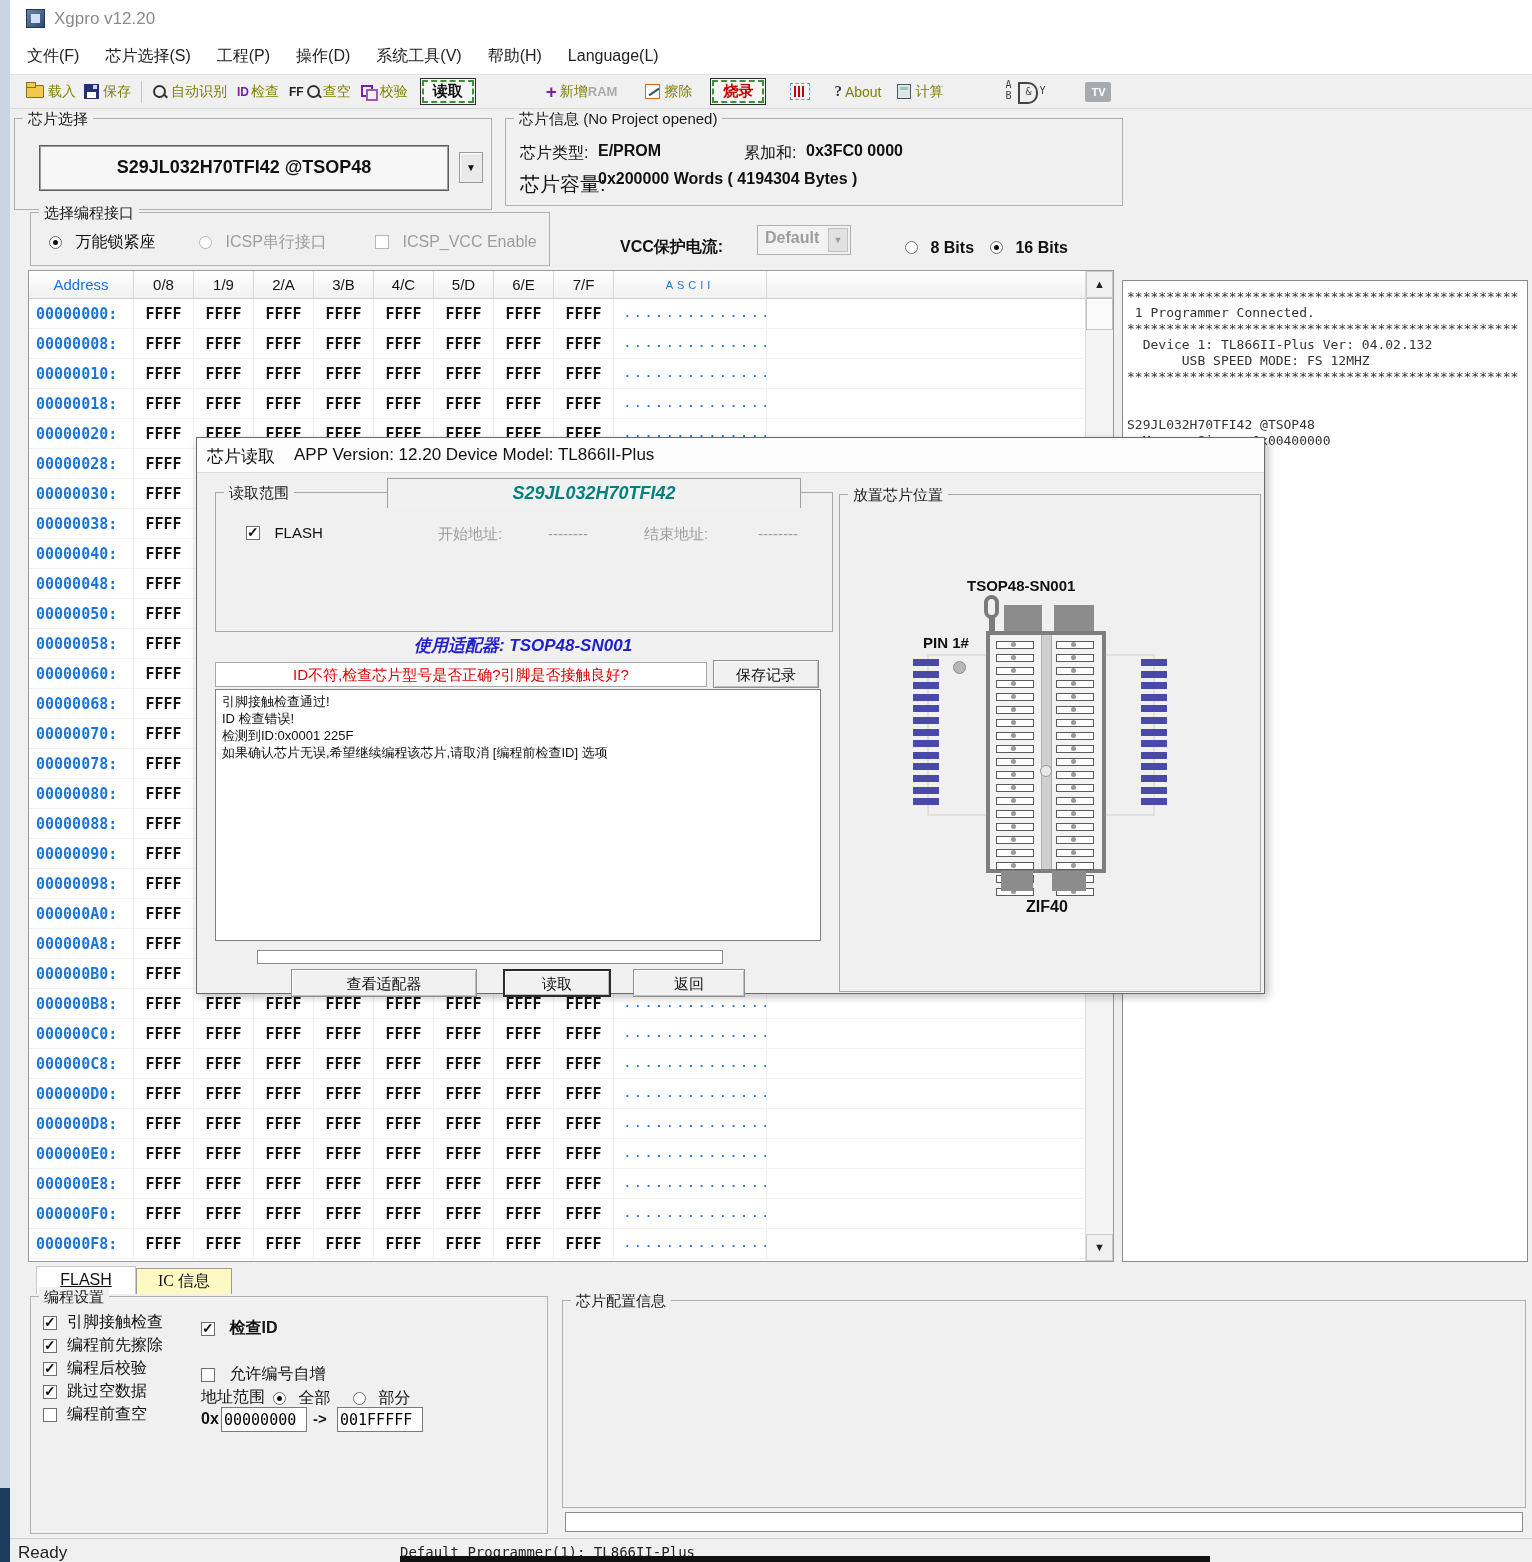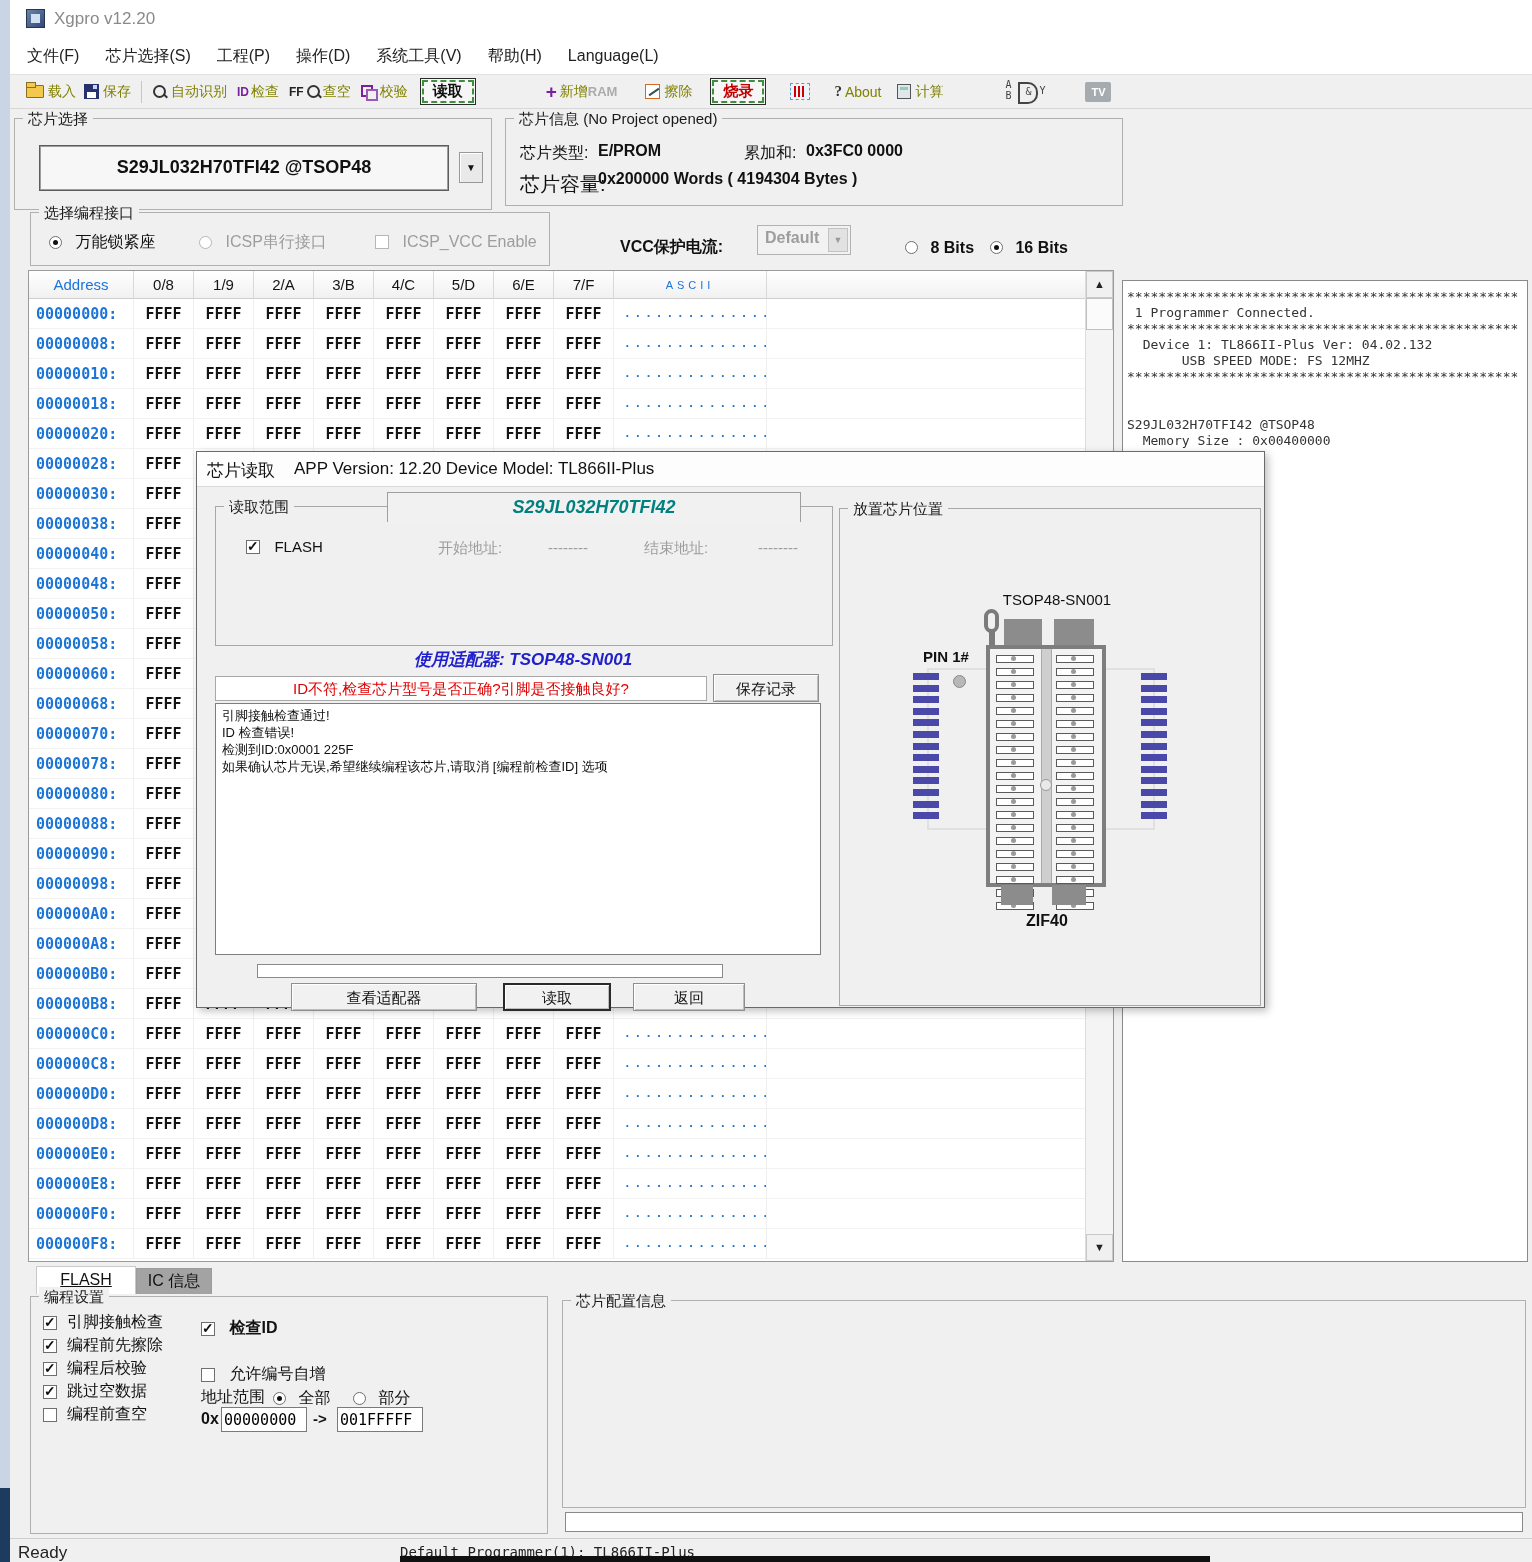--- a/index.html
+++ b/index.html
@@ -83,21 +83,21 @@
   .col-fill{flex:1;border-right:none;}
   .vscroll{position:absolute;right:0;top:0;bottom:0;width:28px;background:#f4f4f4;border-left:1px solid #dcdcdc;box-sizing:border-box;}
   .sbtn{position:absolute;left:0;width:27px;height:27px;background:#f0f0f0;border:1px solid #c9c9c9;box-sizing:border-box;
         text-align:center;line-height:25px;font-size:11px;color:#222;}
   .sthumb{position:absolute;left:0;top:27px;width:27px;height:32px;background:#fbfbfb;border:1px solid #c0c0c0;box-sizing:border-box;}
   
   .logpanel{position:absolute;left:1122px;top:280px;width:406px;height:982px;background:#fff;border:1px solid #8a8a8a;
             box-sizing:border-box;padding:8px 4px;overflow:hidden;}
   .mline{white-space:pre;font:13px "DejaVu Sans Mono",monospace;line-height:16px;color:#333;}
   
-  .dialog{position:absolute;left:196px;top:451px;width:1069px;height:557px;background:#f0f0f0;border:1px solid #6a6a6a;
+  .dialog{position:absolute;left:196px;top:437px;width:1069px;height:557px;background:#f0f0f0;border:1px solid #6a6a6a;
           box-shadow:3px 3px 8px rgba(0,0,0,.25);z-index:20;box-sizing:border-box;}
   .dtitle{position:absolute;left:0;top:0;right:0;height:34px;background:#fdfdfd;border-bottom:1px solid #dadada;}
   .dlog-line{font:13px "Liberation Sans",sans-serif;line-height:17px;color:#111;white-space:pre;}
   
   .comb{position:absolute;width:26px;height:150px;
         background:repeating-linear-gradient(180deg,#4a49aa 0 7px,rgba(0,0,0,0) 7px 11.6px);}
   .slotcol{position:absolute;top:6px;width:38px;}
   .slot{height:6px;background:#fff;border:1px solid #5a5a5a;margin-bottom:5px;position:relative;}
   .slot::after{content:"";position:absolute;left:14px;top:0px;width:5px;height:5px;border-radius:50%;background:#9a9a9a;}
   .tab-gray{position:absolute;background:#8c8c8c;}
@@ -683,21 +683,21 @@
       <div class="mline">       USB SPEED MODE: FS 12MHZ</div>
       <div class="mline">**************************************************</div>
       <div class="mline"> </div>
       <div class="mline"> </div>
       <div class="mline">S29JL032H70TFI42 @TSOP48</div>
       <div class="mline">  Memory Size : 0x00400000</div>
     </div>
 
   <div class="ftab" style="left:36px;top:1266px;width:100px;height:28px;background:#fff;border:1px solid #c9c9c9;border-bottom:none;">
     <span style="text-decoration:underline;line-height:26px;">FLASH</span></div>
-  <div class="ftab" style="left:136px;top:1268px;width:76px;height:26px;background:#a3a3a3;border:1px solid #9c9c9c;border-bottom:none;">
+  <div class="ftab" style="left:136px;top:1268px;width:96px;height:26px;background:#fef9c3;border:1px solid #9c9c9c;border-bottom:none;font-family:Liberation Serif, serif;">
     <span style="line-height:24px;">IC 信息</span></div>
 
   <div class="grp" style="left:30px;top:1296px;width:516px;height:236px;">
     <span class="lg">编程设置</span>
     <div id="prog-checks-left" class="abs" style="left:12px;top:14px;">
         <div style="height: 23px; display: flex; align-items: center;">
           <span class="cb on"></span>
           <span style="font-size: 16px; margin-left: 10px;">引脚接触检查</span>
         </div>
         <div style="height: 23px; display: flex; align-items: center;">
@@ -783,21 +783,21 @@
 
     <div class="abs" style="left:60px;top:512px;width:466px;height:14px;background:#fff;border:1px solid #8a8a8a;box-sizing:border-box;"></div>
 
     <button class="btn" style="left:94px;top:531px;width:186px;height:28px;line-height:26px;">查看适配器</button>
     <button class="btn" style="left:306px;top:531px;width:108px;height:28px;line-height:24px;border:2px solid #2a2a2a;">读取</button>
     <button class="btn" style="left:436px;top:531px;width:112px;height:28px;line-height:26px;">返回</button>
 
     <div class="grp" style="left:642px;top:56px;width:420px;height:496px;border-color:#a8a8a8;">
       <span class="lg">放置芯片位置</span>
     </div>
-    <div class="abs" style="left:770px;top:139px;width:180px;text-align:center;font-size:15px;font-weight:normal;">TSOP48-SN001</div>
+    <div class="abs" style="left:770px;top:139px;width:180px;text-align:left;font-size:15px;font-weight:bold;">TSOP48-SN001</div>
 
     <div class="abs" style="left:787px;top:157px;width:15px;height:24px;border:4px solid #7b7b7b;border-radius:8px;box-sizing:border-box;"></div>
     <div class="abs" style="left:792px;top:180px;width:6px;height:14px;background:#7b7b7b;"></div>
 
     <div class="tab-gray" style="left:807px;top:167px;width:38px;height:27px;"></div>
     <div class="tab-gray" style="left:857px;top:167px;width:40px;height:27px;"></div>
 
     <div class="abs" style="left:726px;top:196px;font-size:15px;font-weight:bold;">PIN 1#</div>
     <div class="abs" style="left:756px;top:223px;width:13px;height:13px;border-radius:50%;background:#b8b8b8;border:1px solid #8a8a8a;box-sizing:border-box;"></div>
 

